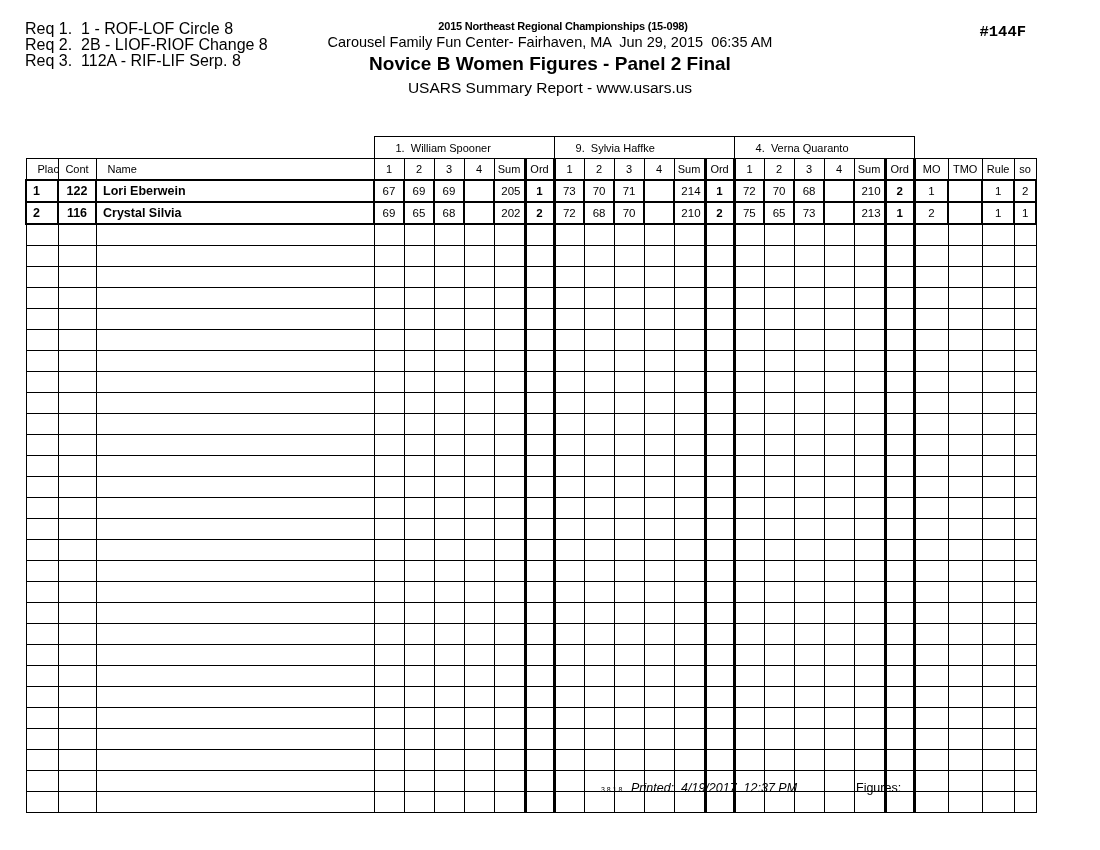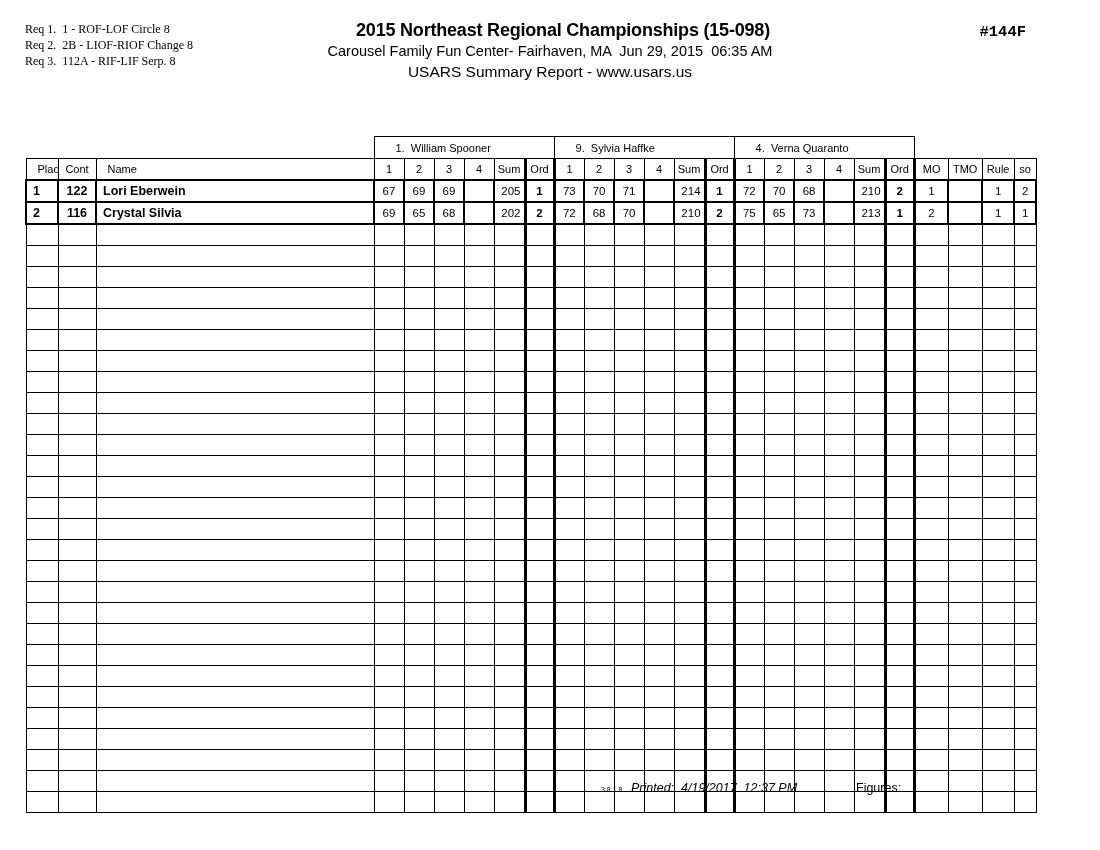--- a/index.html
+++ b/index.html
@@ -1,25 +1,25 @@
 <!DOCTYPE html>
 <html><head>
 <meta charset="utf-8">
 <style>
   html,body { margin:0; padding:0; background:#fff; }
   .page {
     position:relative; width:1100px; height:850px; background:#ffffff;
     font-family:"Liberation Sans", sans-serif; color:#000;
   }
   
-  .req-block { position:absolute; left:25px; top:21px; font-size:12px; line-height:16px;font-family:Liberation Serif, serif; }
+  .req-block { position:absolute; left:25px; top:21px; font-size:16px; line-height:16px; }
   .req-line { white-space:pre; }
   
   .head-center { position:absolute; left:0; top:20px; width:1100px; text-align:center; }
-  .title   { font-size:18px;  font-weight:bold; letter-spacing:-0.2px;margin-left:26px; }
+  .title   { font-size:11px;  font-weight:bold; letter-spacing:-0.2px;margin-left:26px; }
   .venue   { font-size:14.5px; margin-top:2px; white-space:pre; }
   .event   { font-size:19px;  font-weight:bold; margin-top:3px; }
   .report  { font-size:15.5px; margin-top:4px; }
   .docnum  { position:absolute; right:74px; top:23px; font-size:15.5px; font-weight:bold;font-family:Liberation Mono, monospace; }
 
   
   .table-wrap { position:absolute; left:25px; top:136px; width:1010px; }
   table { border-collapse:collapse; table-layout:fixed; width:1010px; }
   td, th {
     border:1px solid #000; padding:0 2px; height:20px;
@@ -49,20 +49,21 @@
 
   <div class="req-block">
     <div class="req-line">Req 1.  1 - ROF-LOF Circle 8</div>
     <div class="req-line">Req 2.  2B - LIOF-RIOF Change 8</div>
     <div class="req-line">Req 3.  112A - RIF-LIF Serp. 8</div>
   </div>
 
   <div class="head-center">
     <div class="title">2015 Northeast Regional Championships (15-098)</div>
     <div class="venue">Carousel Family Fun Center- Fairhaven, MA  Jun 29, 2015  06:35 AM</div>
+    <div class="event">Novice B Women Figures - Panel 2 Final</div>
     <div class="report">USARS Summary Report - www.usars.us</div>
   </div>
 
   <div class="docnum">#144F</div>
 
   <div class="table-wrap">
     <table>
       <colgroup>
         <col style="width:32px">
           <col style="width:38px">

